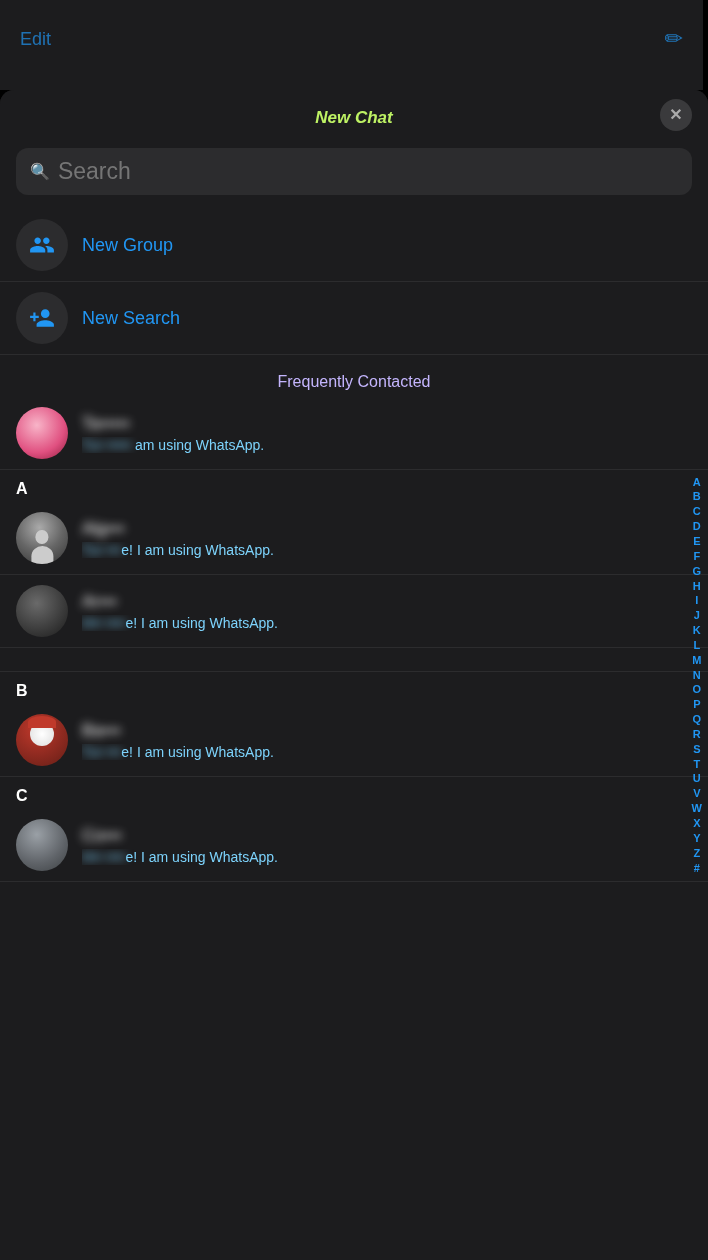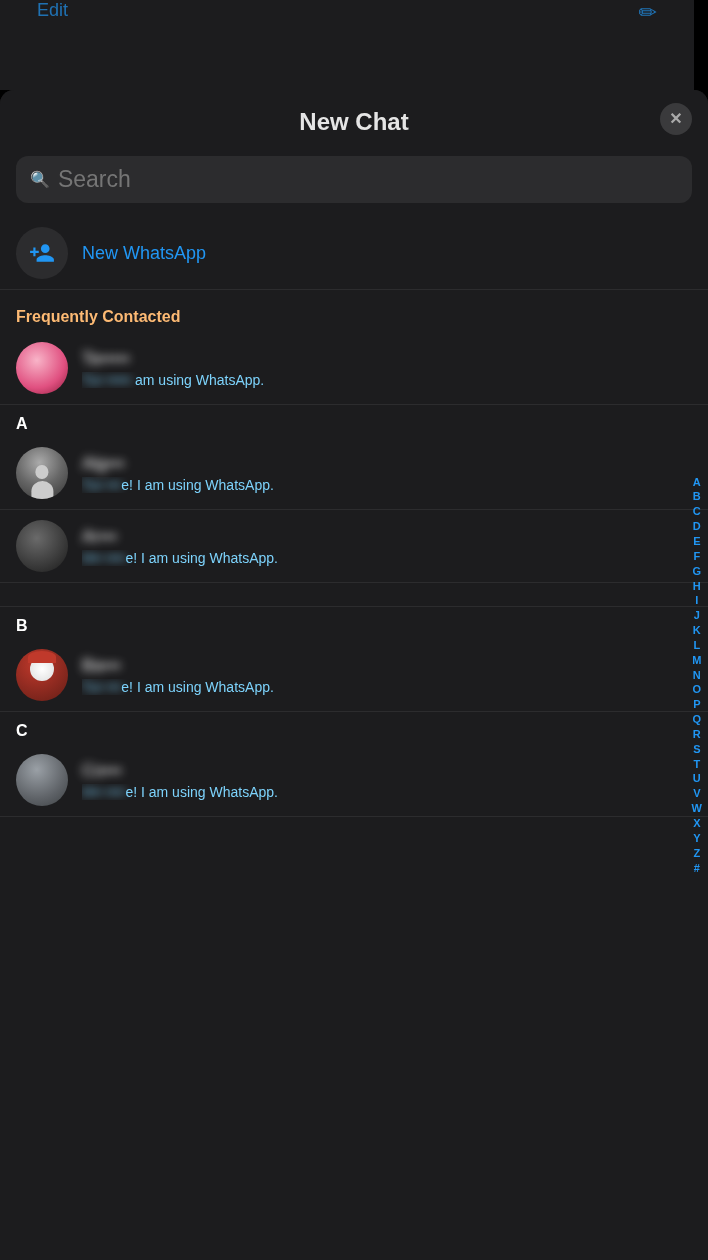--- a/index.html
+++ b/index.html
@@ -11,27 +11,27 @@
       font-family: -apple-system, BlinkMacSystemFont, 'Helvetica Neue', Arial, sans-serif;
       overflow: hidden;
       position: relative;
     }
 
     
     .top-bar {
       position: absolute;
       top: 0;
       left: 0;
-      right: 14px;
+      right: 5px;
       height: 90px;
       background: #1c1c1e;
       display: flex;
-      align-items: flex-start;
+      align-items: center;
       justify-content: space-between;
-      padding: 0 37px 12px;
+      padding: 0 20px 12px;
       z-index: 10;
     }
 
     .top-bar-edit {
       color: #2196f3;
       font-size: 18px;
       opacity: 0.7;
     }
 
     .top-bar-compose {
@@ -58,23 +58,24 @@
     .modal-header {
       display: flex;
       align-items: center;
       justify-content: center;
       padding: 18px 20px 12px;
       position: relative;
       background: #1c1c1e;
     }
 
     .modal-title {
-      color: #e5e5e5;
-      font-size: 24px;
+      color: #bef264;
+      font-size: 17px;
       font-weight: 700;
+      font-style: italic;
     }
 
     .close-btn {
       position: absolute;
       right: 16px;
       top: 50%;
       transform: translateY(-50%);
       width: 32px;
       height: 32px;
       background: #3a3a3c;
@@ -160,24 +161,25 @@
 
     .action-label {
       color: #2196f3;
       font-size: 18px;
       font-weight: 400;
     }
 
     
     .section-header {
       padding: 18px 16px 6px;
-      color: #fdba74;
+      color: #c4b5fd;
       font-size: 16px;
-      font-weight: 700;
-      background: #1c1c1e;
+      font-weight: 400;
+      background: #1c1c1e;
+      text-align: center;
     }
 
     .section-letter {
       padding: 10px 16px 4px;
       color: #fff;
       font-size: 16px;
       font-weight: 700;
       background: #1c1c1e;
     }
 
@@ -315,28 +317,36 @@
 
   <div class="search-container">
     <div class="search-bar">
       <span class="search-icon">🔍</span>
       <input class="search-input" type="text" placeholder="Search" style="">
     </div>
   </div>
 
   <div class="content">
 
+    <div class="action-item">
+      <div class="action-icon-circle">
+        <svg viewBox="0 0 24 24">
+          <path d="M16 11c1.66 0 2.99-1.34 2.99-3S17.66 5 16 5c-1.66 0-3 1.34-3 3s1.34 3 3 3zm-8 0c1.66 0 2.99-1.34 2.99-3S9.66 5 8 5C6.34 5 5 6.34 5 8s1.34 3 3 3zm0 2c-2.33 0-7 1.17-7 3.5V19h14v-2.5c0-2.33-4.67-3.5-7-3.5zm8 0c-.29 0-.62.02-.97.05 1.16.84 1.97 1.97 1.97 3.45V19h6v-2.5c0-2.33-4.67-3.5-7-3.5z"></path>
+        </svg>
+      </div>
+      <span class="action-label">New Group</span>
+    </div>
 
     <div class="action-item">
       <div class="action-icon-circle">
         <svg viewBox="0 0 24 24">
           <path d="M15 12c2.21 0 4-1.79 4-4s-1.79-4-4-4-4 1.79-4 4 1.79 4 4 4zm-9-2V7H4v3H1v2h3v3h2v-3h3v-2H6zm9 4c-2.67 0-8 1.34-8 4v2h16v-2c0-2.66-5.33-4-8-4z"></path>
         </svg>
       </div>
-      <span class="action-label">New WhatsApp</span>
+      <span class="action-label">New Search</span>
     </div>
 
     <div class="section-header">Frequently Contacted</div>
 
     <div class="contact-item">
       <div class="avatar avatar-pink"></div>
       <div class="contact-info">
         <div class="contact-name">Ta•••••</div>
         <div class="contact-status">
           <span class="blurred">Tu• ••••• </span>am using WhatsApp.

